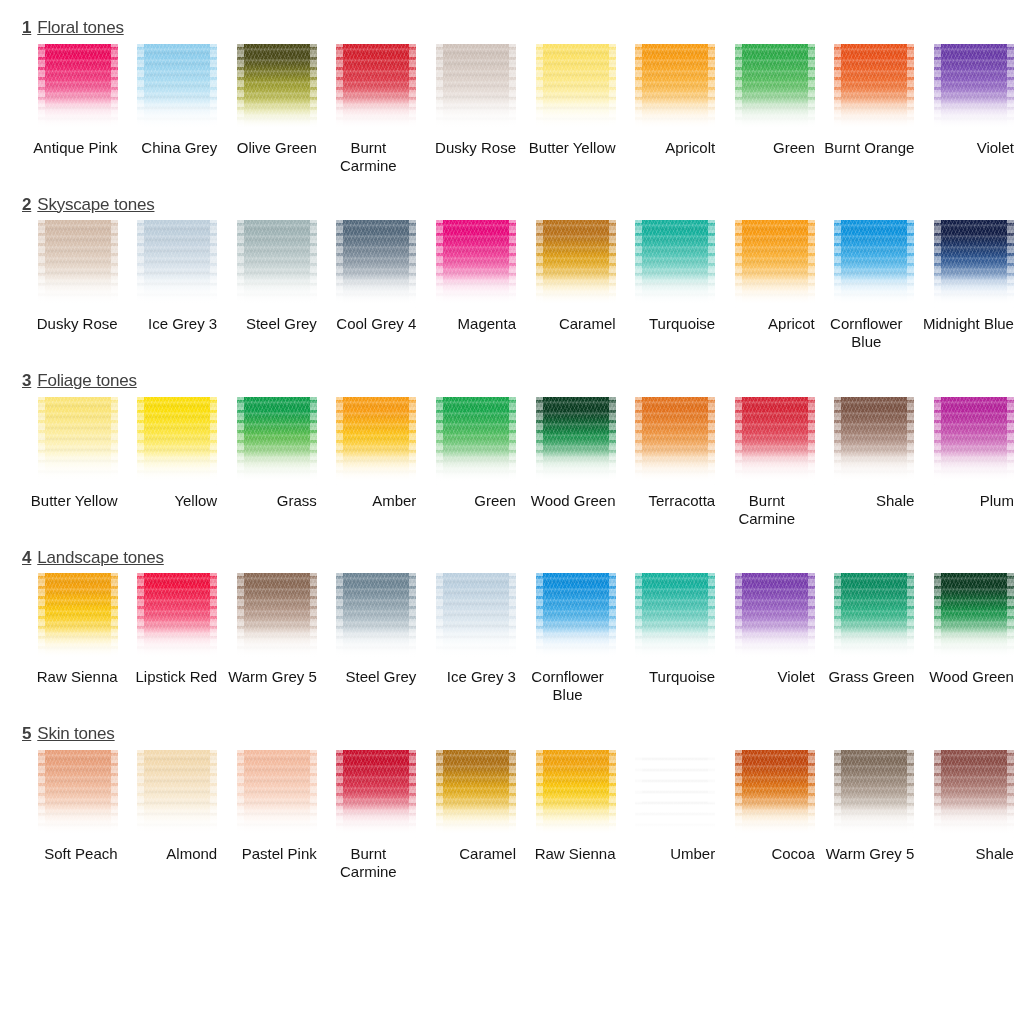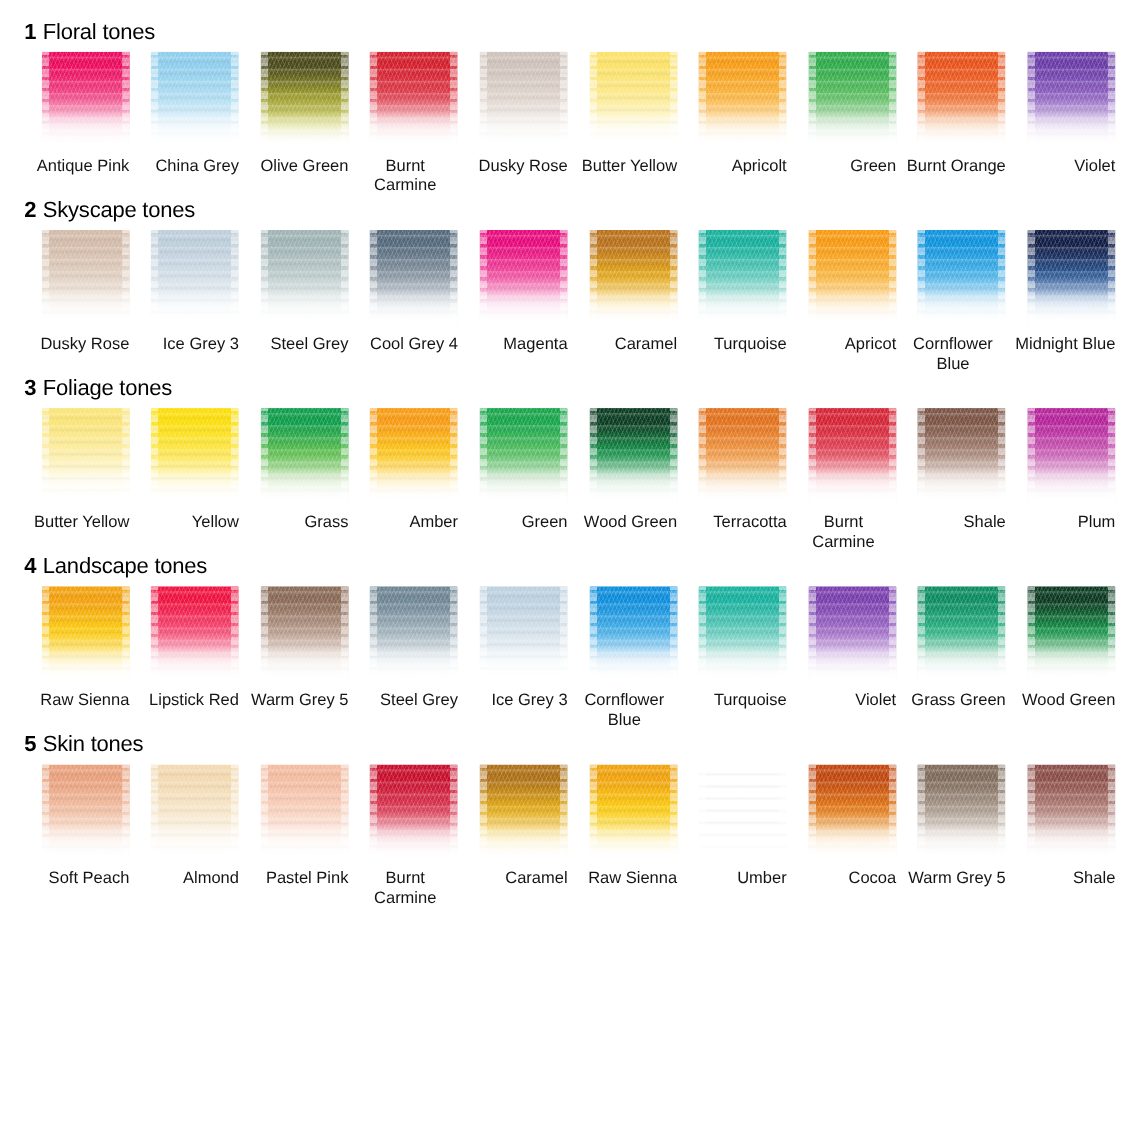--- a/index.html
+++ b/index.html
@@ -13,27 +13,28 @@
     font-family: "Liberation Sans", "DejaVu Sans", sans-serif;
     color: #1a1a1a;
     overflow: hidden;
   }
   .chart {
     width: 1024px; height: 1024px;
     padding: 18px 10px 0 18px;
   }
   .section { width: 996px; }
   .section-heading {
-    font-size: 20px;
+    font-size: 17px;
     line-height: 1.15;
     font-weight: 400;
-    color: #000000;
+    color: #404040;
     letter-spacing: -0.2px;
     margin: 0 0 6px 4px;
     white-space: nowrap;
+    text-decoration: underline;
   }
   .section-heading .num {
     font-weight: 700;
     margin-right: 6px;
   }
   .swatch-row {
     display: grid;
     grid-template-columns: repeat(10, 99.6px);
     column-gap: 0px;
   }
@@ -99,21 +100,21 @@
   .swatch-label {
     margin-top: 7px;
     font-size: 15px;
     line-height: 18px;
     text-align: center;
     color: #141414;
     max-width: 96px;
     font-weight: 400;
   }
   
-  .section + .section { margin-top: 2px; }
+  .section + .section { margin-top: 20px; }
 </style>
 </head>
 <body>
 
 <div class="chart">
 
 <div class="section">
       <div class="section-heading"><span class="num">1</span><span>Floral tones</span></div>
       <div class="swatch-row">
         <div class="swatch-cell">

